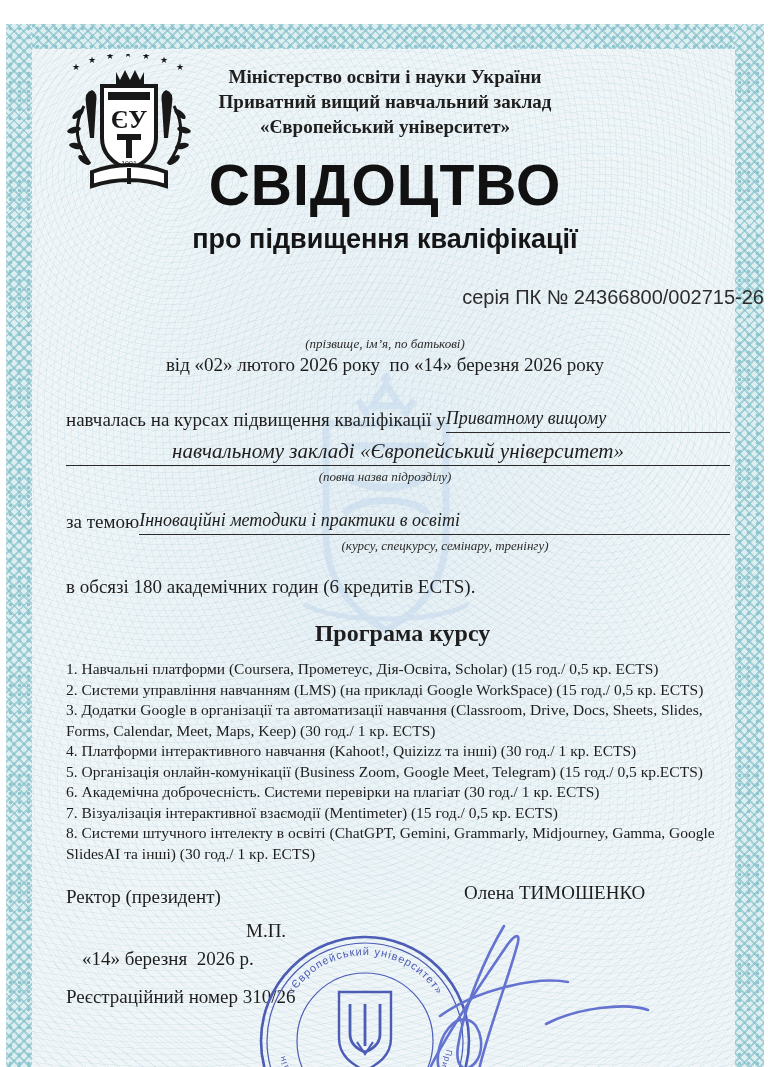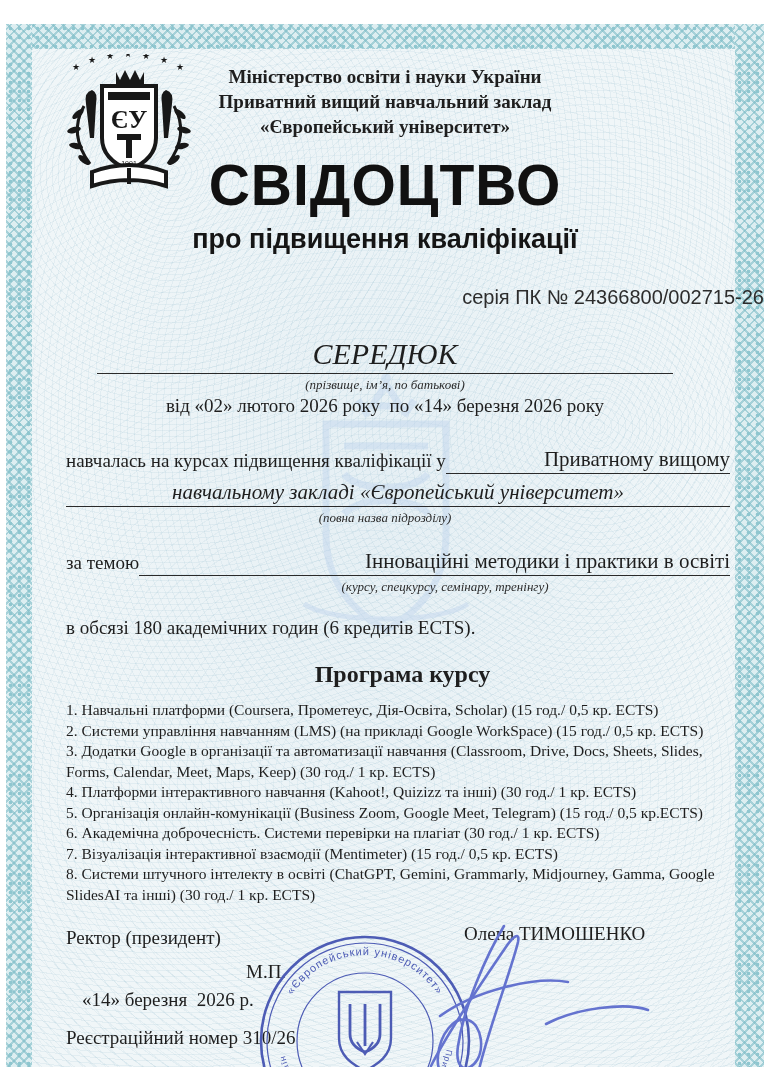--- a/index.html
+++ b/index.html
@@ -35,21 +35,21 @@
              font-weight:bold;font-size:27px;line-height:32px;color:#151515;}
   .series{margin-top:31px;text-align:right;font-family:"Liberation Sans","DejaVu Sans",sans-serif;
              font-size:20px;color:#2c2c2c;}
   .nameblock{margin:26px auto 0 auto;width:576px;text-align:center;}
   .uline{border-bottom:1.5px solid #2a2a2a;}
   .surname,.givenname{font-style:italic;font-size:30px;line-height:38px;}
   .caption{font-style:italic;font-size:13px;line-height:17px;color:#2b2b2b;text-align:center;margin-top:2px;}
   .period{margin-top:2px;text-align:center;font-size:19px;white-space:pre-wrap;}
   .row{display:flex;align-items:flex-end;margin:0 34px 0 60px;}
   .row .lbl{font-size:19px;line-height:27px;white-space:nowrap;}
-  .row .fill{flex:1;text-align:right;font-size:21px;line-height:27px;}
+  .row .fill{flex:1;text-align:left;font-style:italic;font-size:18px;line-height:27px;}
   .course{margin-top:29px;}
   .course-l2{margin:4px 34px 0 60px;text-align:center;font-style:italic;font-size:21px;line-height:28px;}
   .topic{margin-top:22px;}
   .topic-cap{margin-left:120px;}
   .volume{margin:22px 34px 0 60px;font-size:19px;}
   .prog-title{margin-top:22px;text-align:center;font-weight:bold;font-size:24px;margin-left:35px;}
   .prog-list{margin:12px 30px 0 60px;font-size:15.5px;line-height:20.5px;}
   .pitem{margin-top:0;}
   .footer{position:relative;margin-top:22px;height:180px;font-size:19px;}
   .f-rector{position:absolute;left:60px;top:0;}
@@ -126,21 +126,20 @@
         <div>Міністерство освіти і науки України</div>
         <div>Приватний вищий навчальний заклад</div>
         <div>«Європейський університет»</div>
       </div>
 
       <div class="doc-title">СВІДОЦТВО</div>
       <div class="doc-subtitle">про підвищення кваліфікації</div>
       <div class="series">серія ПК № 24366800/002715-26</div>
 
       <div class="nameblock">
-        <div class="surname uline">СЕРЕДЮК</div>
         <div class="caption">(прізвище, ім’я, по батькові)</div>
       </div>
 
       <div class="period">від «02» лютого 2026 року  по «14» березня 2026 року</div>
 
       <div class="course">
         <div class="row">
           <span class="lbl">навчалась на курсах підвищення кваліфікації у</span>
           <span class="fill uline">Приватному вищому</span>
         </div>

